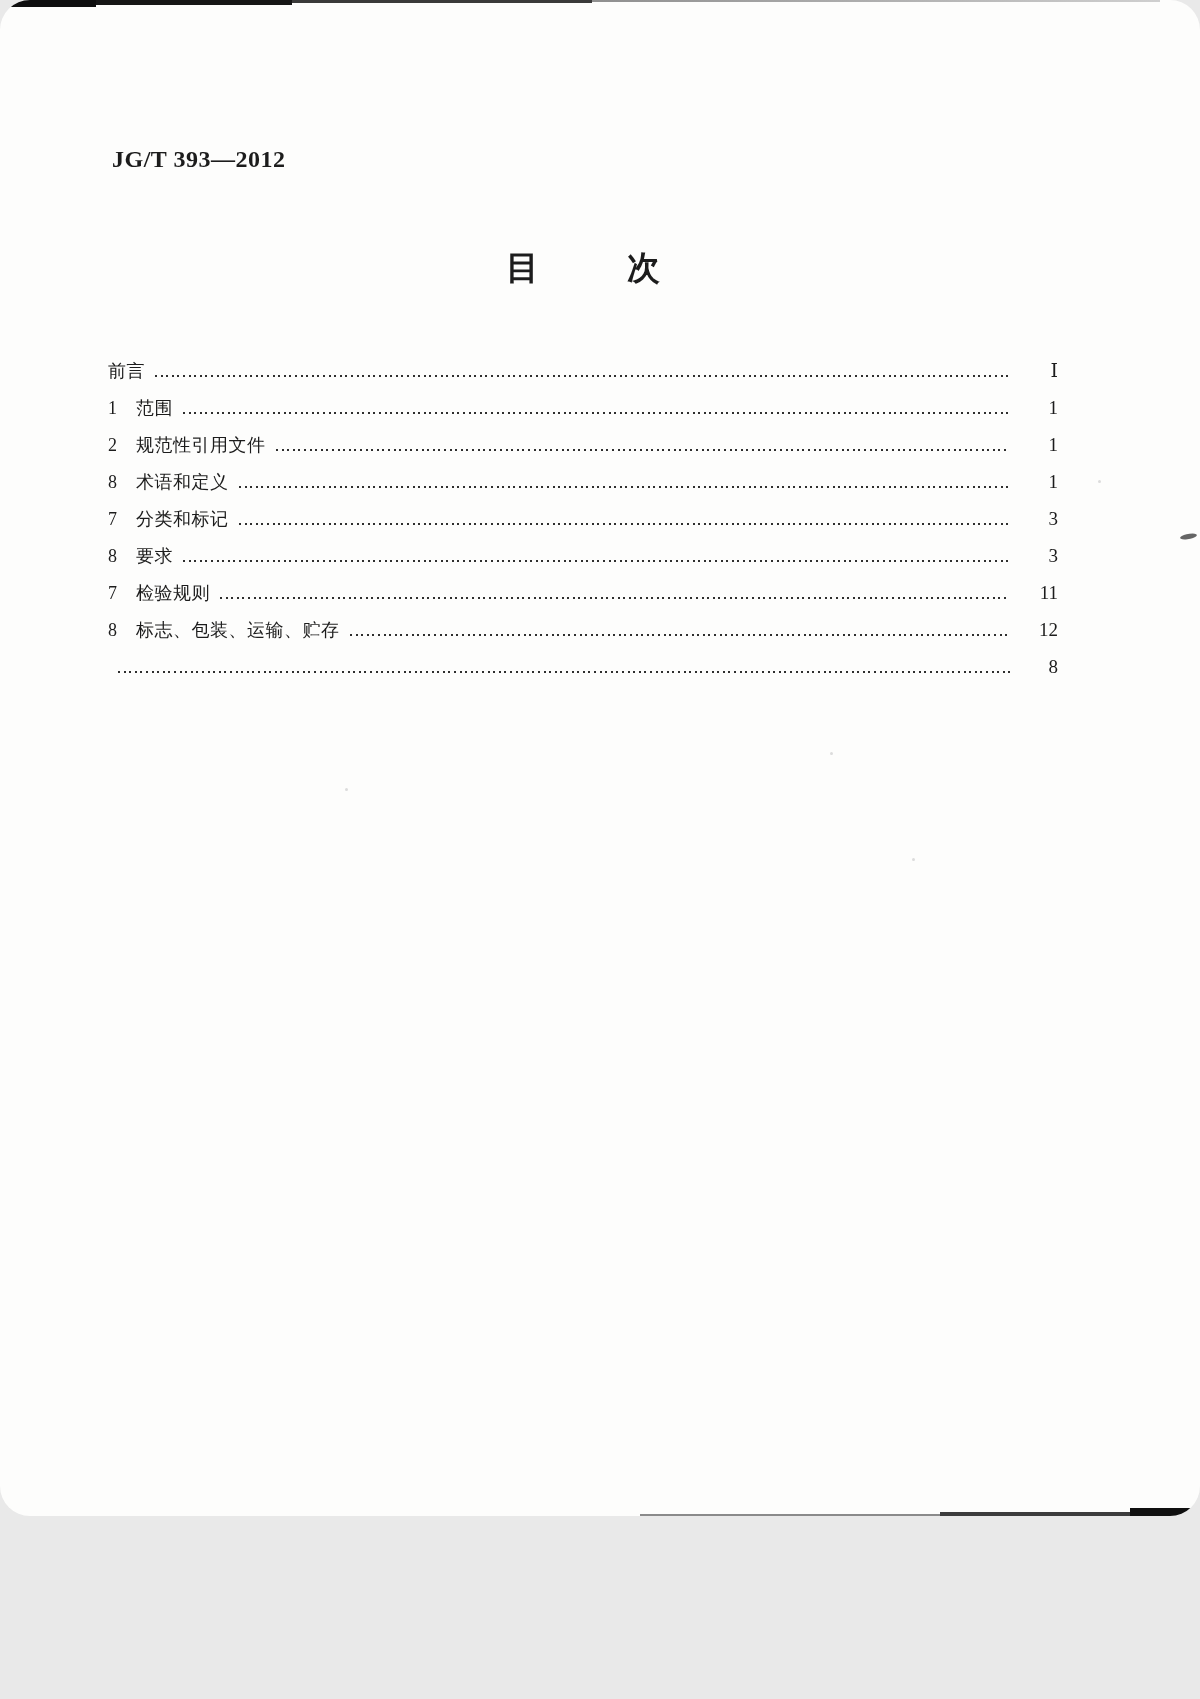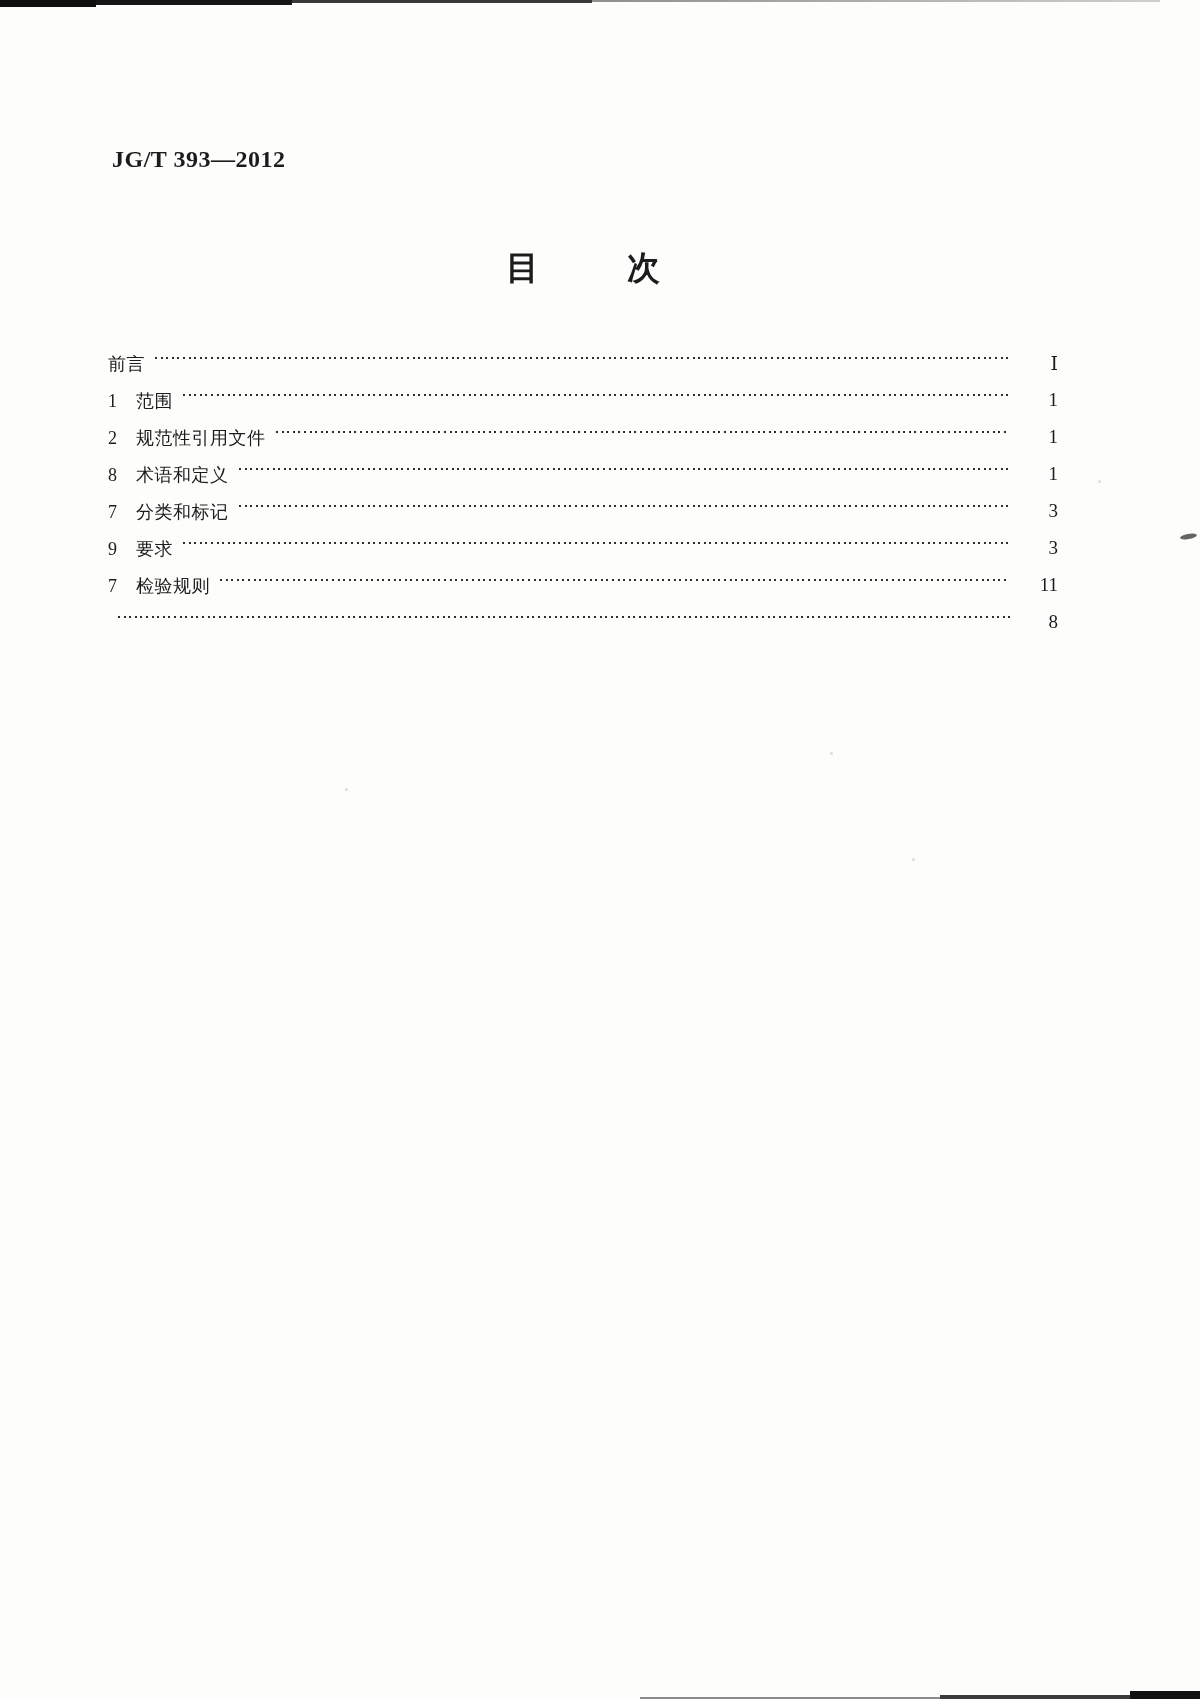--- a/index.html
+++ b/index.html
@@ -1,24 +1,25 @@
 <!DOCTYPE html>
 <html><head>
 <meta charset="utf-8">
 <style>
   html, body { margin: 0; padding: 0; background: #e9e9e9; }
   .page {
     position: relative;
     width: 1200px;
-    height: 1699px;
+    height: 1516px;
     margin: 0 auto;
     background: #fdfdfc;
     overflow: hidden;
     font-family: "Liberation Serif", "DejaVu Serif", serif;
     color: #1c1c1c;
+    border-radius: 30px;
   }
 
   
   .artifact { position: absolute; pointer-events: none; }
   .top-edge-1 { left: 0;    top: 0; width: 96px;  height: 7px; background: #0e0e0e; }
   .top-edge-2 { left: 96px; top: 0; width: 196px; height: 5px; background: #161616; }
   .top-edge-3 { left: 292px;top: 0; width: 300px; height: 3px; background: #3a3a3a; }
   .top-edge-4 { left: 592px;top: 0; width: 568px; height: 2px;
                 background: linear-gradient(to right, #8f8f8f, #cfcfcf); }
   .bottom-edge-1 { left: 640px;  bottom: 0; width: 300px; height: 2px; background: #8a8a8a; }
@@ -57,20 +58,21 @@
 
   
   .toc {
     position: absolute;
     left: 108px;
     top: 352px;
     width: 950px;
   }
   .toc-row {
     display: flex;
+    align-items: center;
     height: 37px;
     font-size: 18px;
   }
   .toc-label {
     white-space: pre;
     letter-spacing: 0.5px;
     flex: 0 0 auto;
   }
   .toc-dots {
     flex: 1 1 auto;
@@ -137,32 +139,37 @@
       <span class="toc-page">1</span>
     </div>
 
     <div class="toc-row">
       <span class="toc-label">7　分类和标记</span>
       <span class="toc-dots"></span>
       <span class="toc-page">3</span>
     </div>
 
     <div class="toc-row">
-      <span class="toc-label">9　要求</span>
+      <span class="toc-label">8　要求</span>
       <span class="toc-dots"></span>
       <span class="toc-page">3</span>
     </div>
 
 
     <div class="toc-row">
       <span class="toc-label">7　检验规则</span>
       <span class="toc-dots"></span>
       <span class="toc-page">11</span>
     </div>
 
+    <div class="toc-row">
+      <span class="toc-label">8　标志、包装、运输、贮存</span>
+      <span class="toc-dots"></span>
+      <span class="toc-page">12</span>
+    </div>
 
     <div class="toc-row">
       <span class="toc-dots"></span>
       <span class="toc-page">8</span>
     </div>
 
   </div>
 </div>
 
 </body></html>

